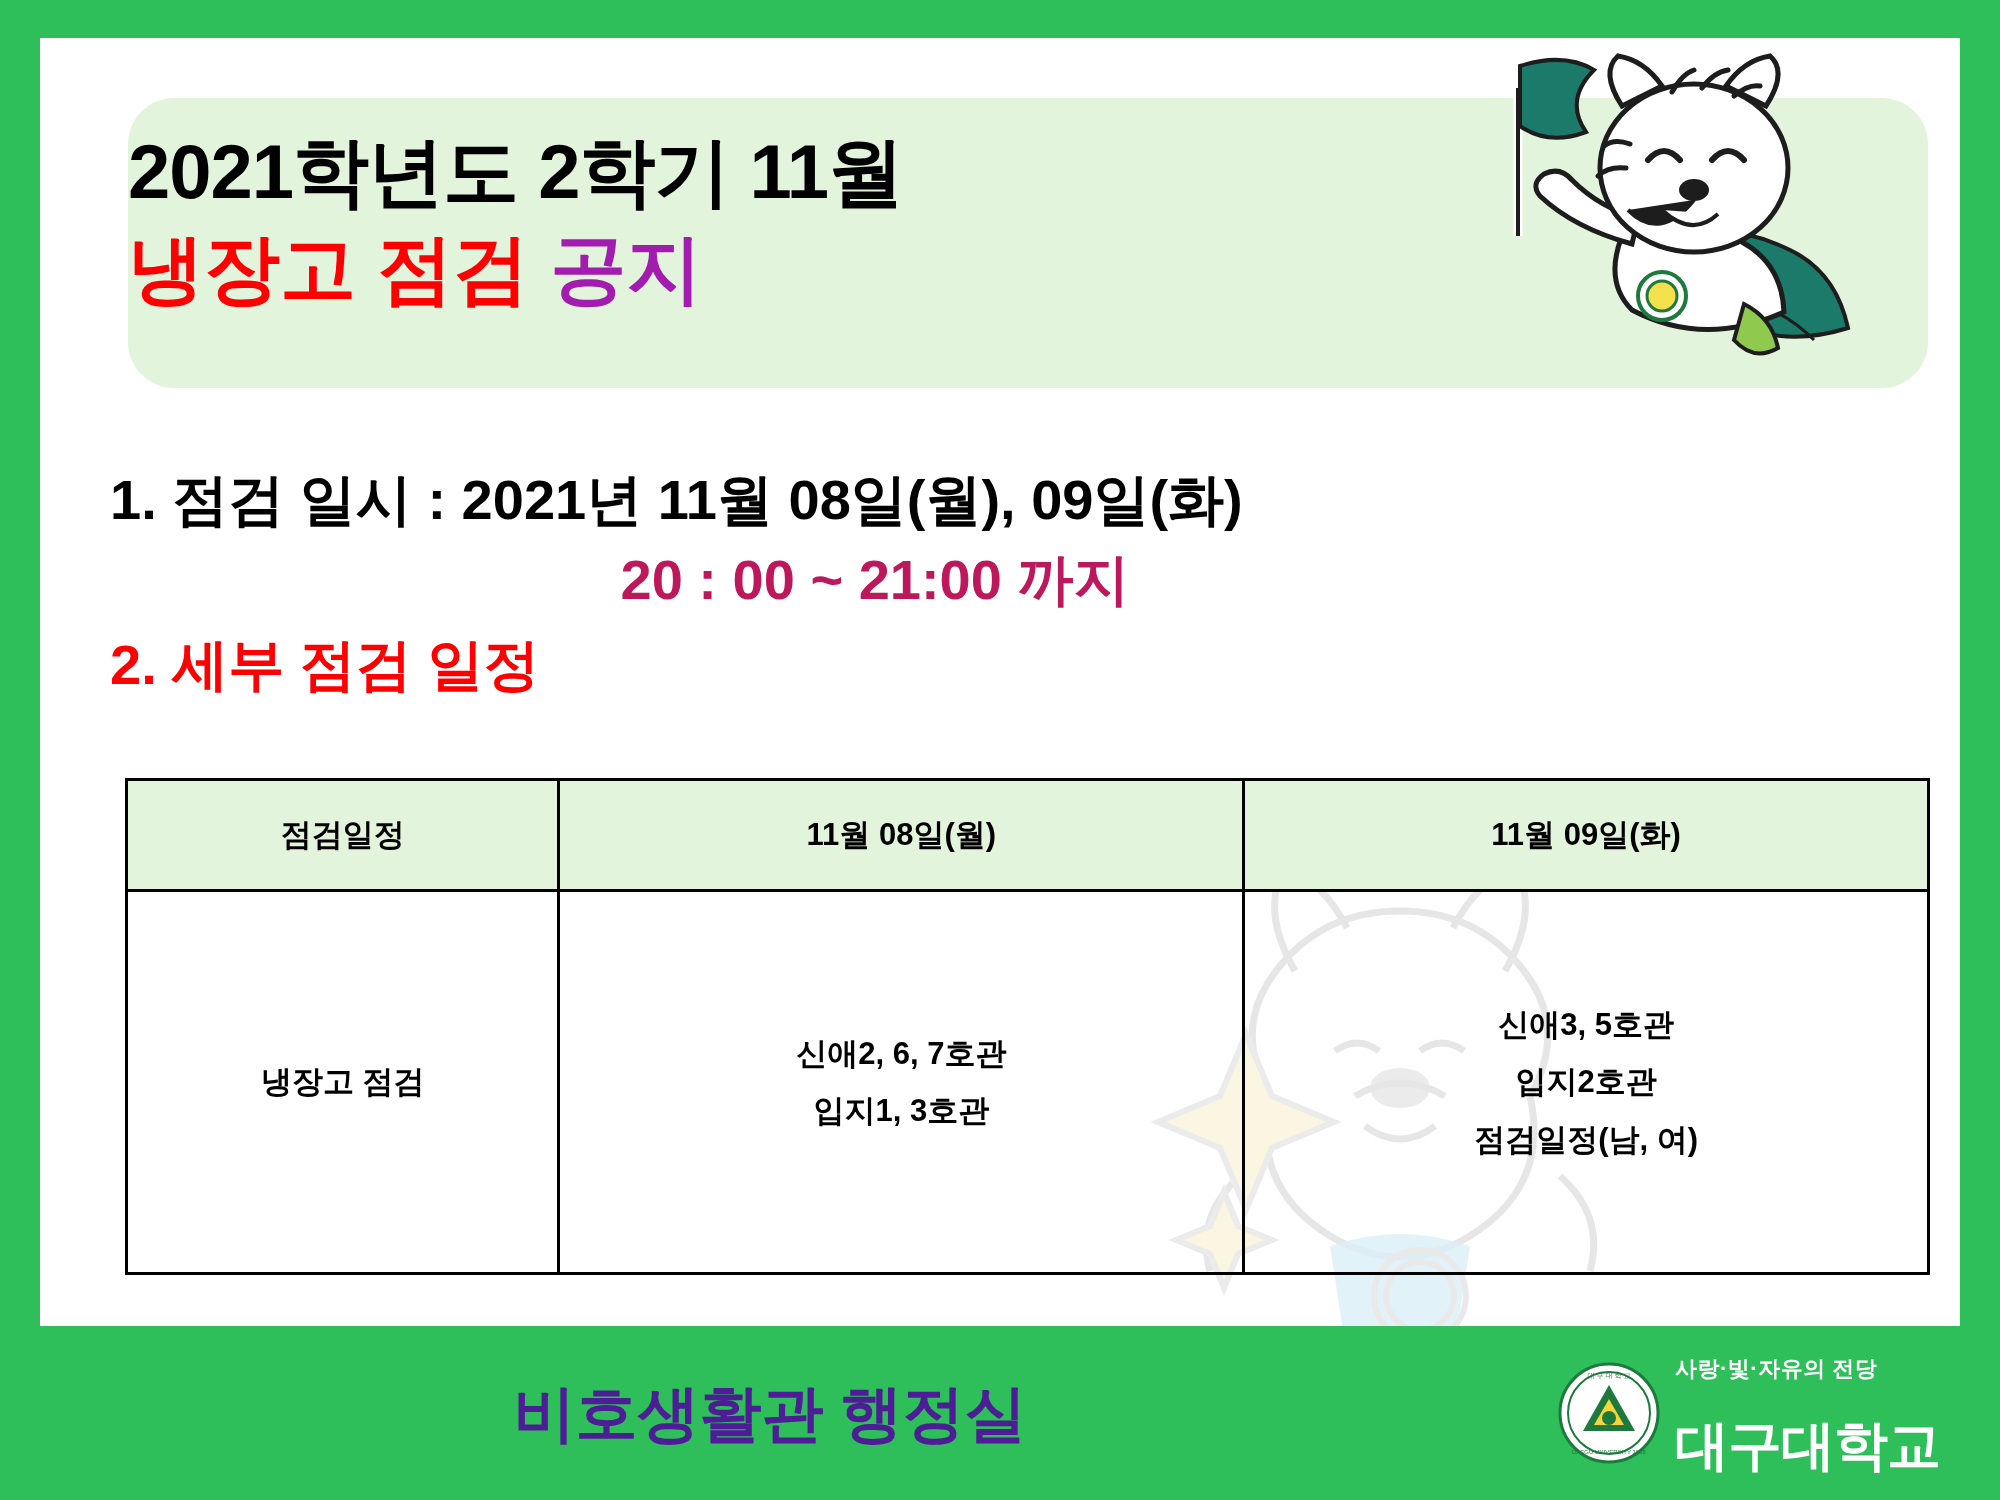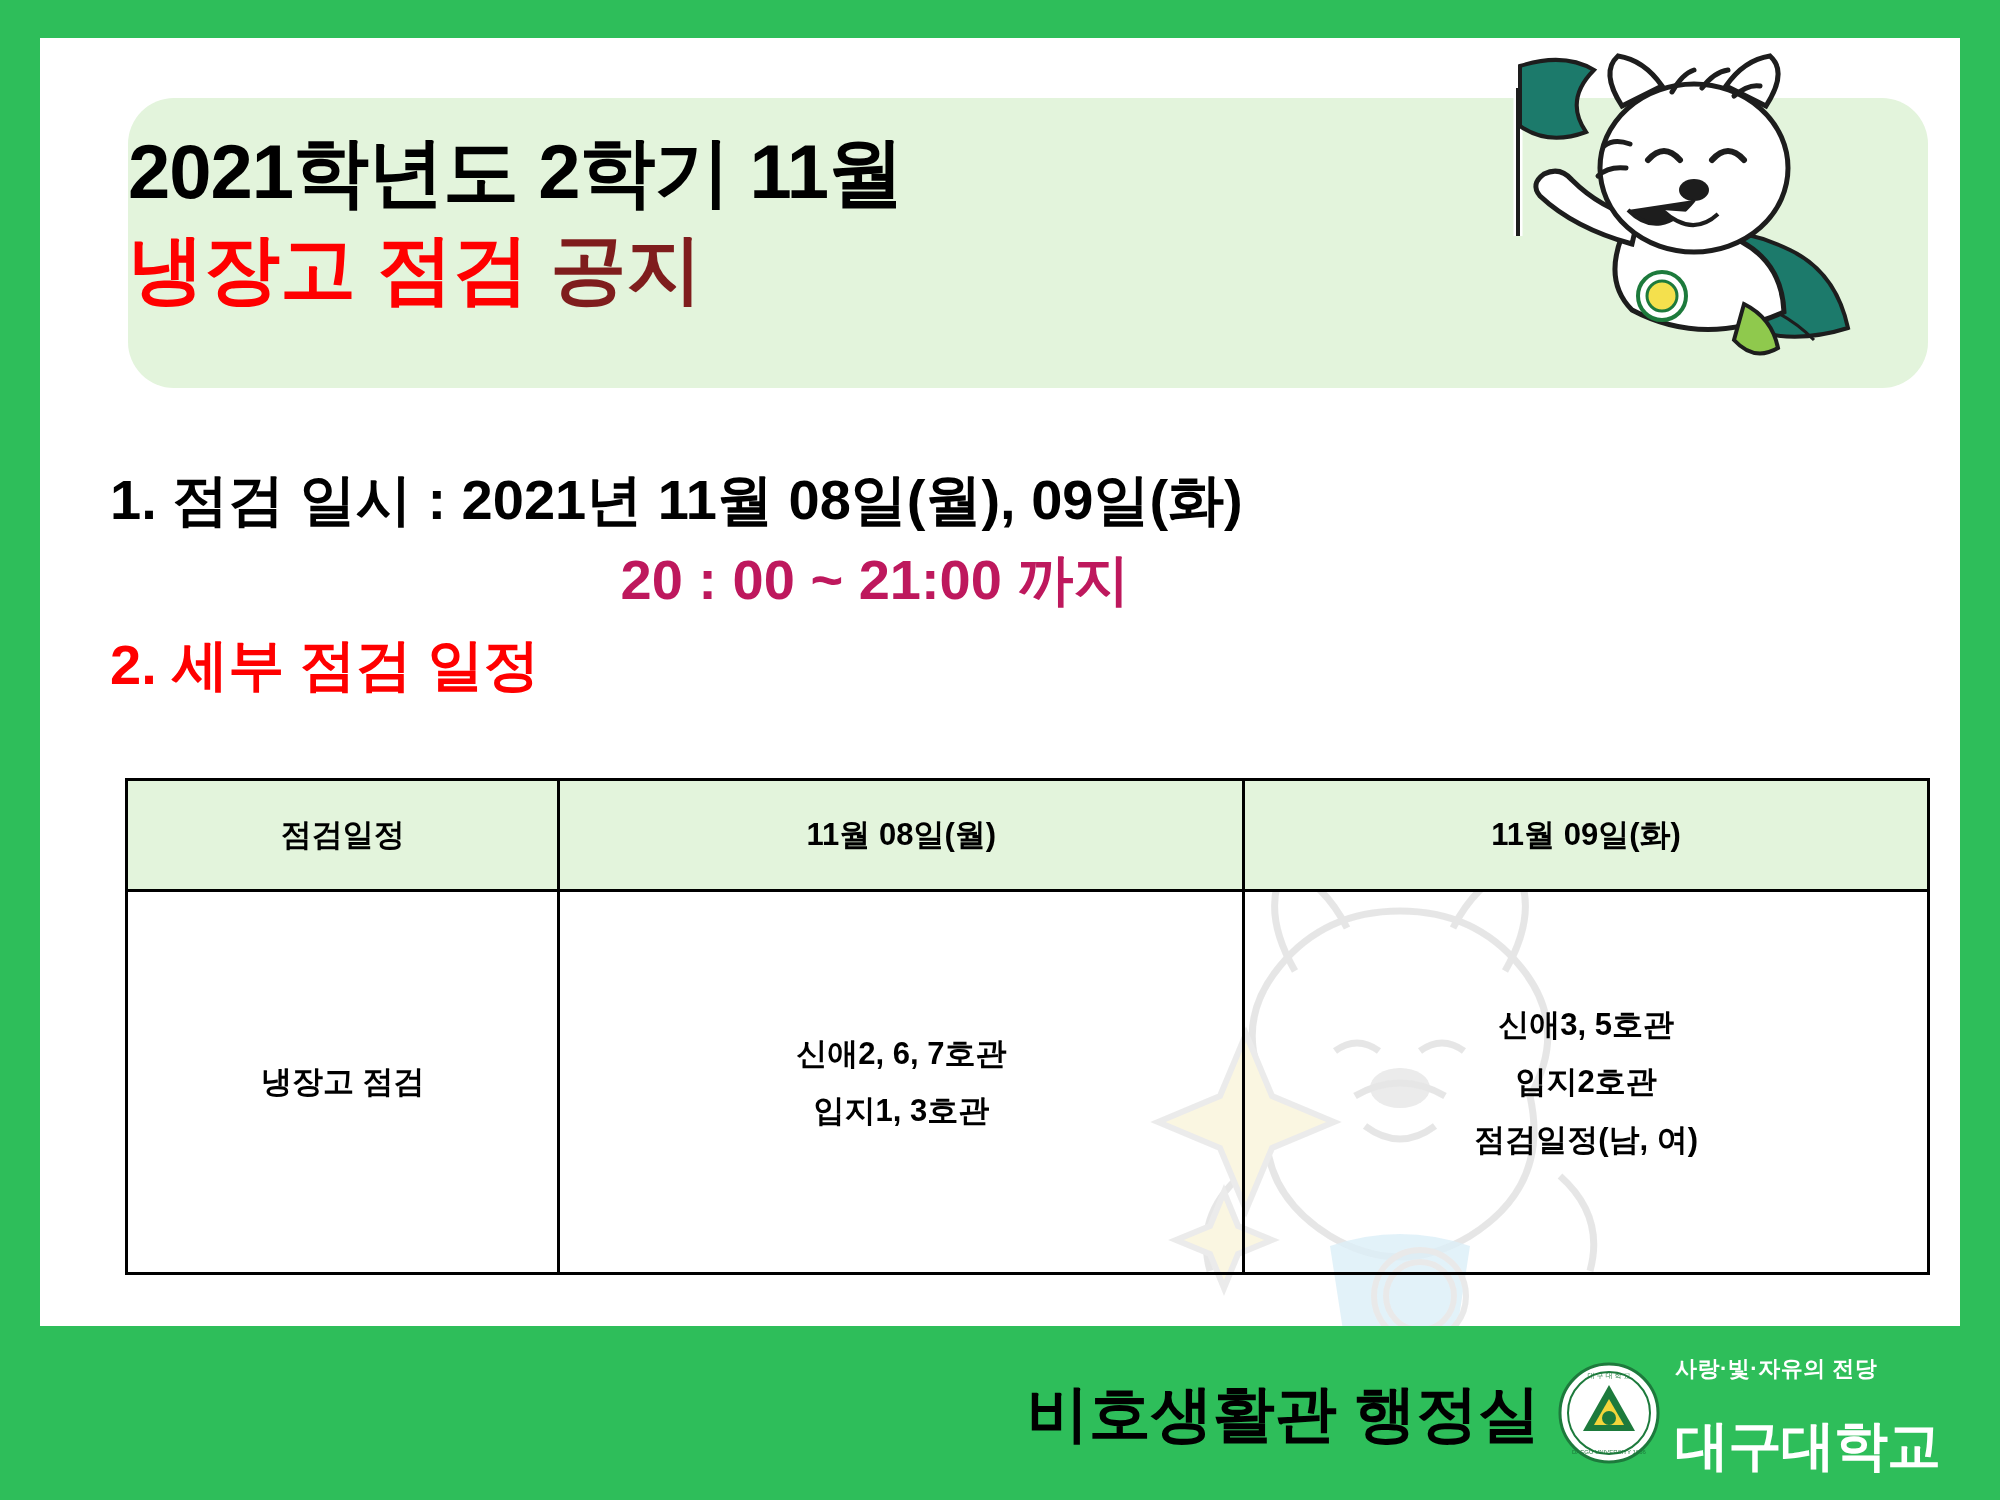--- a/index.html
+++ b/index.html
@@ -72,21 +72,21 @@
     font-size: 76px;
     font-weight: bold;
     line-height: 1.22;
     white-space: nowrap;
     margin-top: 4px;
   }
   .title-red {
     color: #ff0000;
   }
   .title-black {
-    color: #7f1d1d;
+    color: #a21caf;
   }
 
   
   .mascot {
     position: absolute;
     right: 64px;
     top: 10px;
     width: 470px;
     height: 330px;
   }
@@ -167,24 +167,24 @@
     left: 0;
     bottom: 0;
     width: 2000px;
     height: 174px;
   }
   .footer-title {
     position: absolute;
     left: 0;
     top: 46px;
     width: 2000px;
-    text-align: right;
+    text-align: center;
     font-size: 62px;
     font-weight: bold;
-    color: #000000;
+    color: #4c1d95;
     padding-right: 460px;
     box-sizing: border-box;
     white-space: nowrap;
   }
   .logo {
     position: absolute;
     right: 60px;
     top: 28px;
     display: flex;
     align-items: center;

